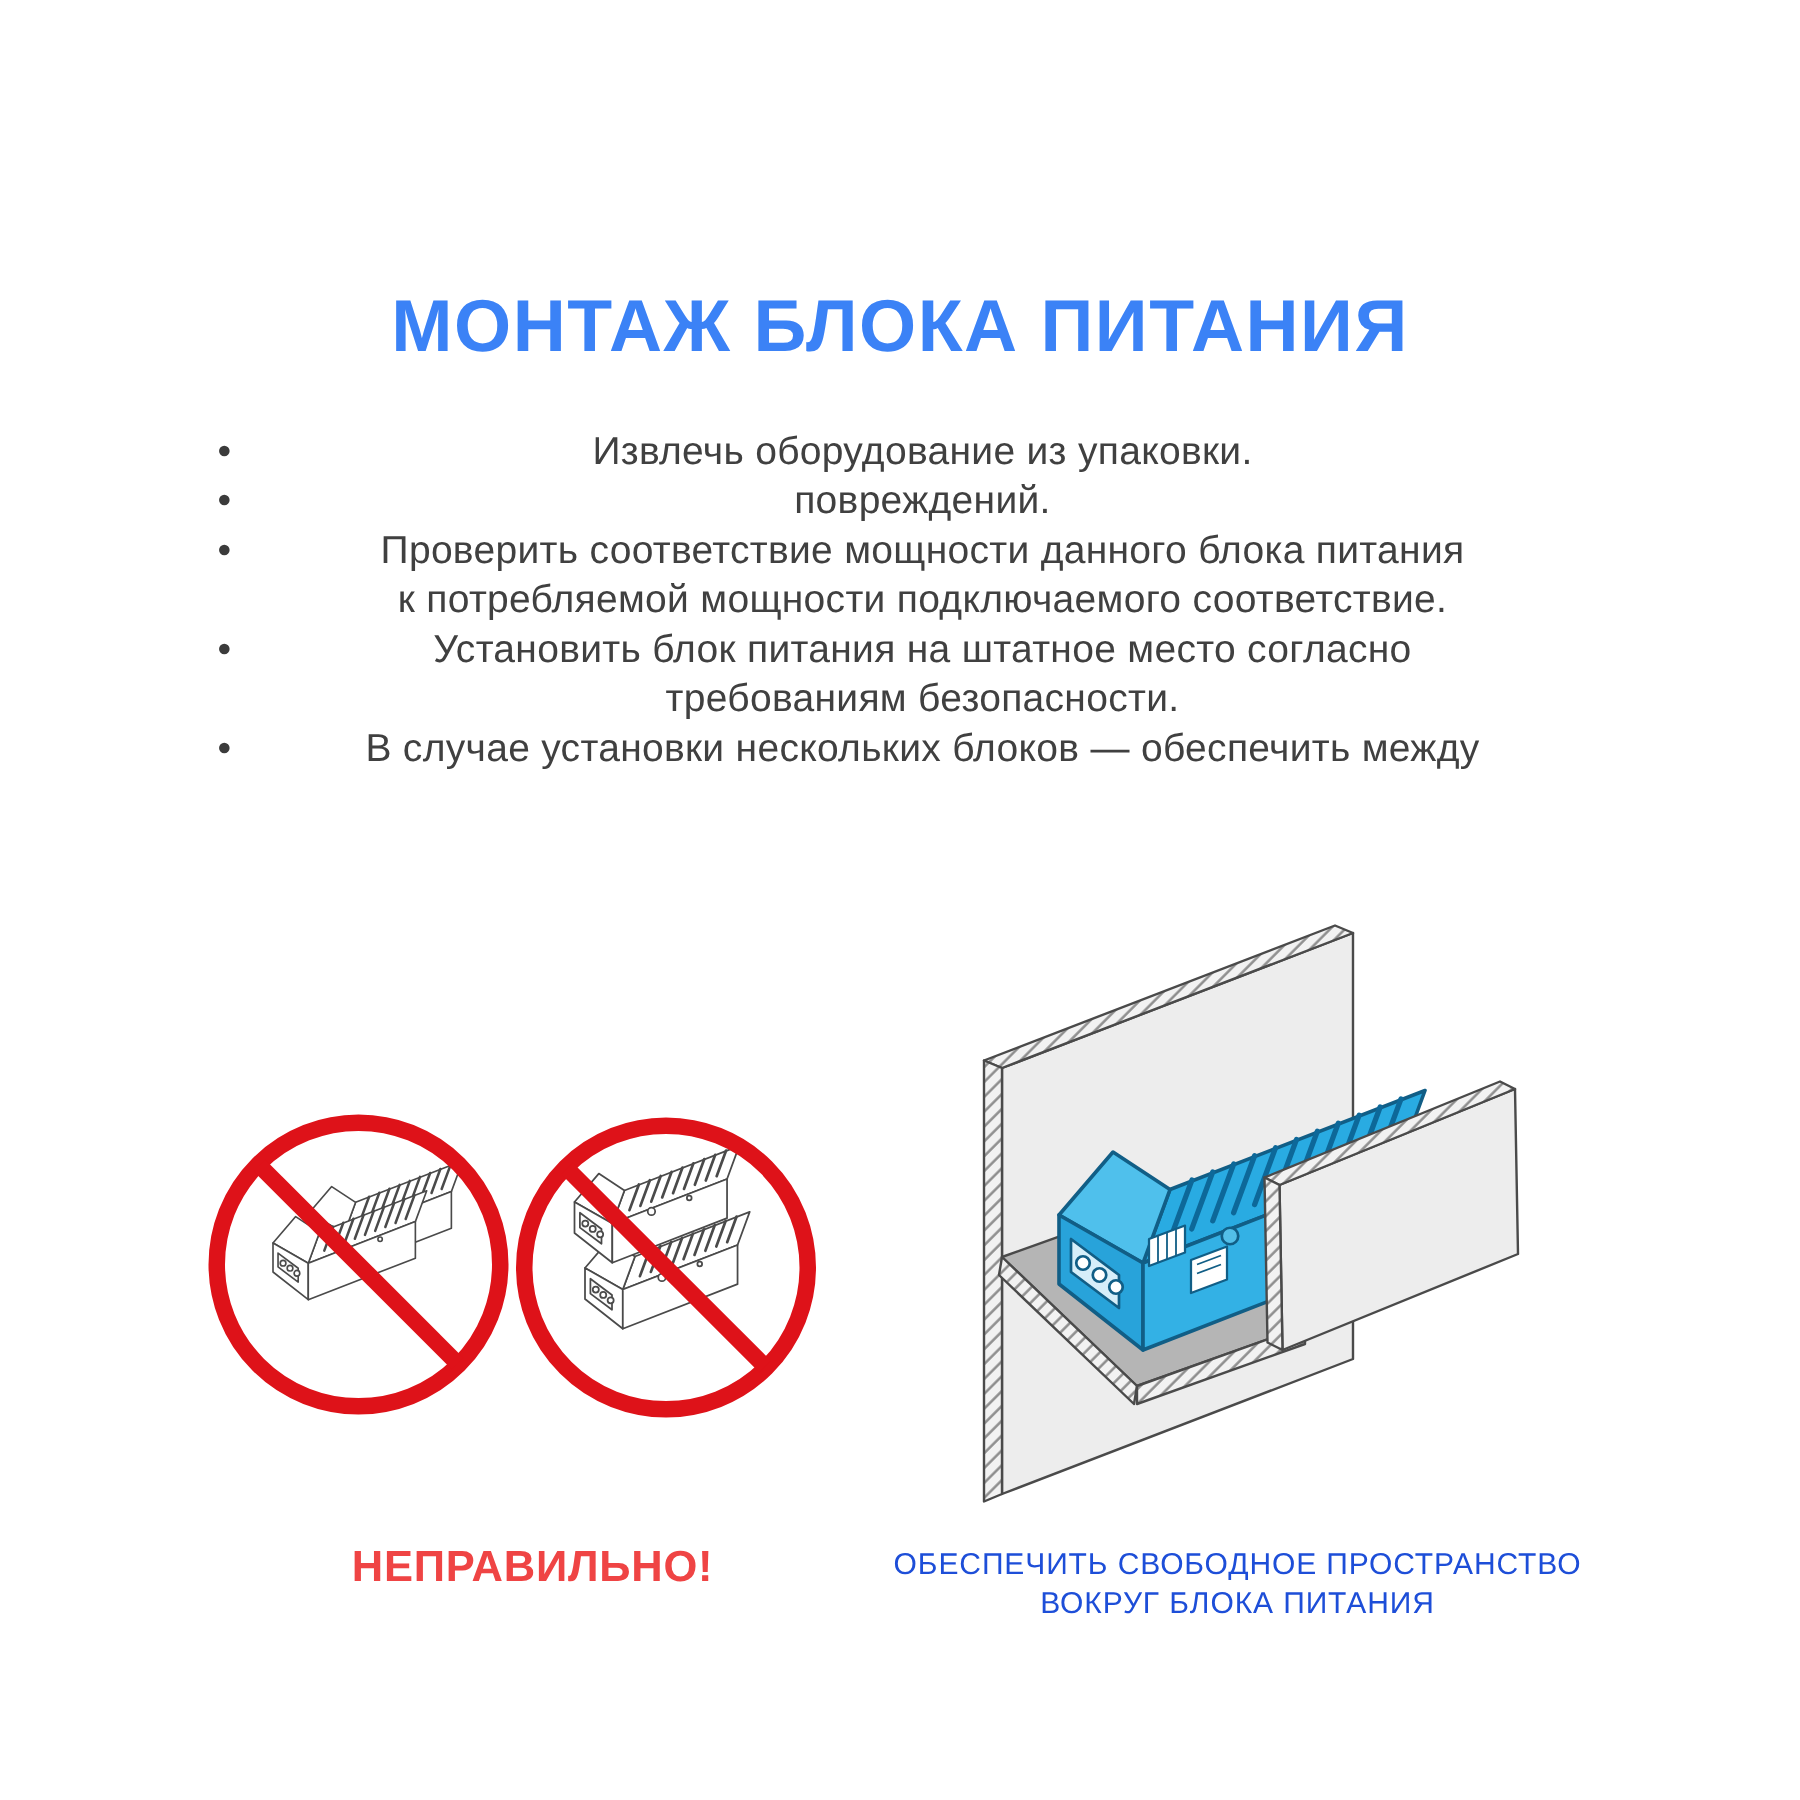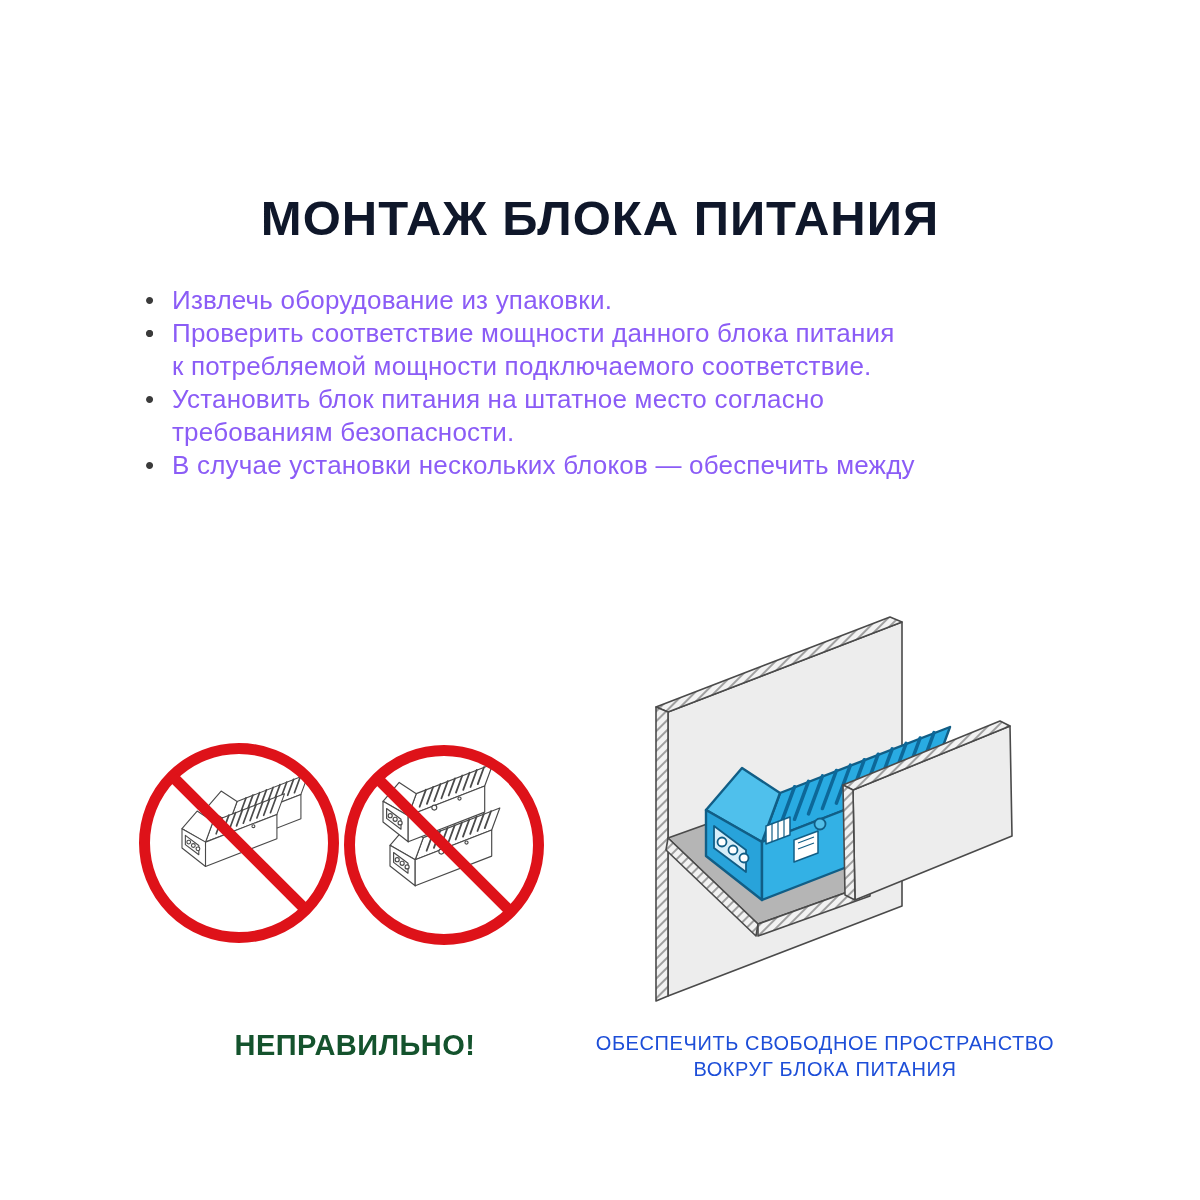--- a/index.html
+++ b/index.html
@@ -10,32 +10,33 @@
     overflow:hidden;
     font-family:"Liberation Sans", sans-serif;
   }
   .title{
     position:absolute;
     left:0;top:161px;width:1200px;
     text-align:center;
     font-size:49px;
     font-weight:bold;
     letter-spacing:1px;
-    color:#0f172a;
+    color:#3b82f6;
     line-height:1;
   }
   .bullet-list{
     position:absolute;
     left:143px;top:284px;width:915px;
     margin:0;padding:0;
     list-style:none;
-    color:#8b5cf6;
+    color:#404040;
     font-size:26px;
     line-height:33px;
     letter-spacing:0.2px;
+    text-align:center;
   }
   .bullet-list li{
     position:relative;
     padding-left:29px;
     margin:0;
   }
   .bullet-list li::before{
     content:"\2022";
     position:absolute;
     left:2px;top:0;
@@ -45,21 +46,21 @@
     position:absolute;
     left:0;top:0;width:1200px;height:1200px;
   }
   .wrong-label{
     position:absolute;
     left:140px;top:1030px;width:430px;
     text-align:center;
     font-size:29px;
     font-weight:bold;
     letter-spacing:0.5px;
-    color:#14532d;
+    color:#ef4444;
     line-height:1.1;
   }
   .spacing-caption{
     position:absolute;
     left:595px;top:1030px;width:460px;
     text-align:center;
     font-size:20px;
     font-weight:normal;
     letter-spacing:0.6px;
     color:#1d4ed8;
@@ -71,20 +72,21 @@
 
 <div class="page">
 
   <h1 class="title">МОНТАЖ БЛОКА ПИТАНИЯ</h1>
 
   <ul class="bullet-list">
     <li>
       <div>Извлечь оборудование из упаковки.</div>
     </li>
     <li>
+      <div>повреждений.</div>
     </li>
     <li>
       <div>Проверить соответствие мощности данного блока питания</div>
       <div>к потребляемой мощности подключаемого соответствие.</div>
     </li>
     <li>
       <div>Установить блок питания на штатное место согласно</div>
       <div>требованиям безопасности.</div>
     </li>
     <li>

